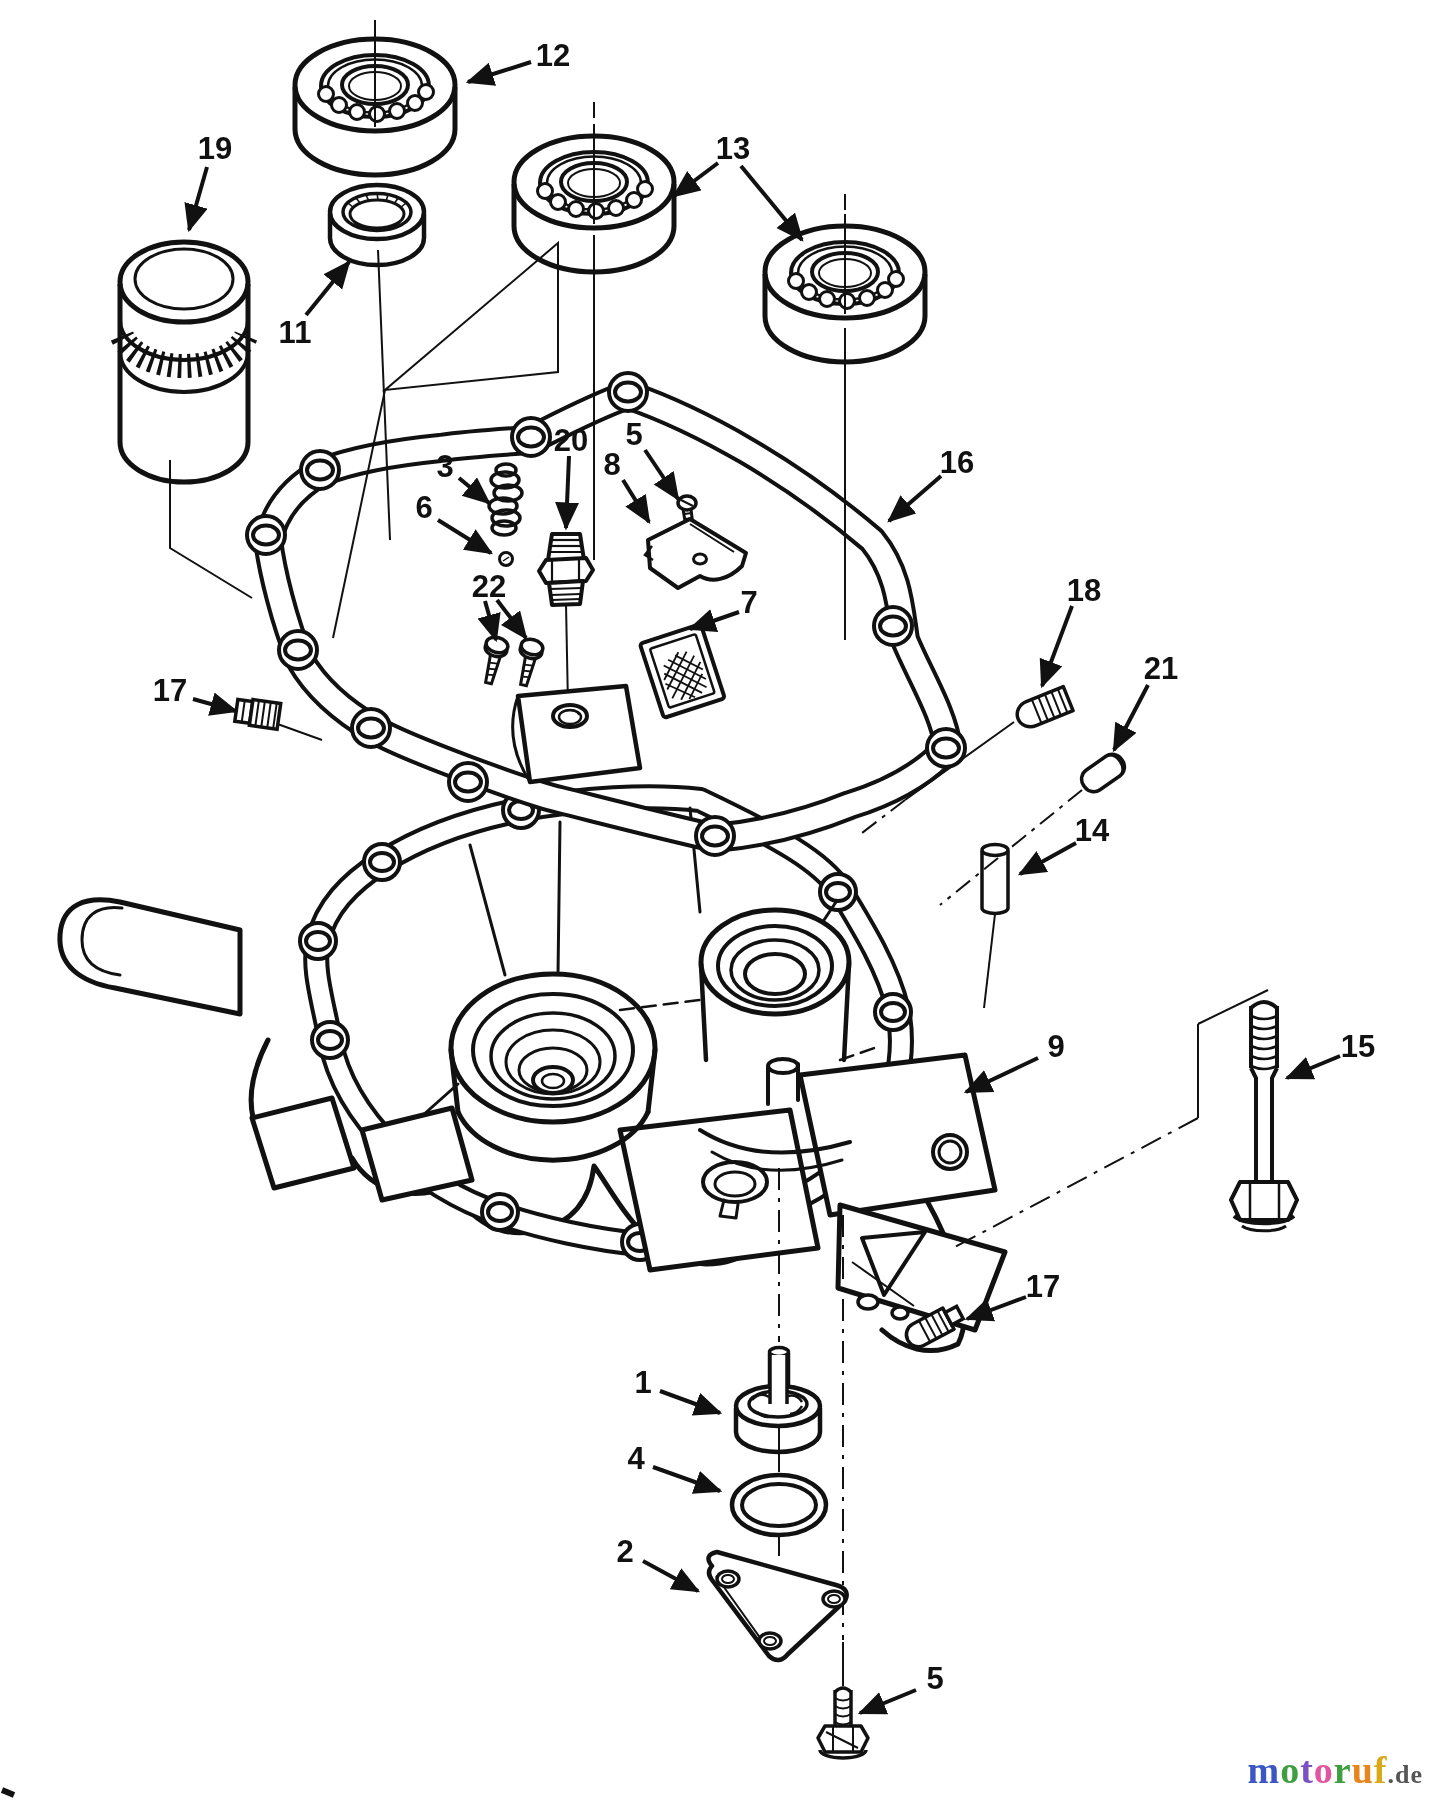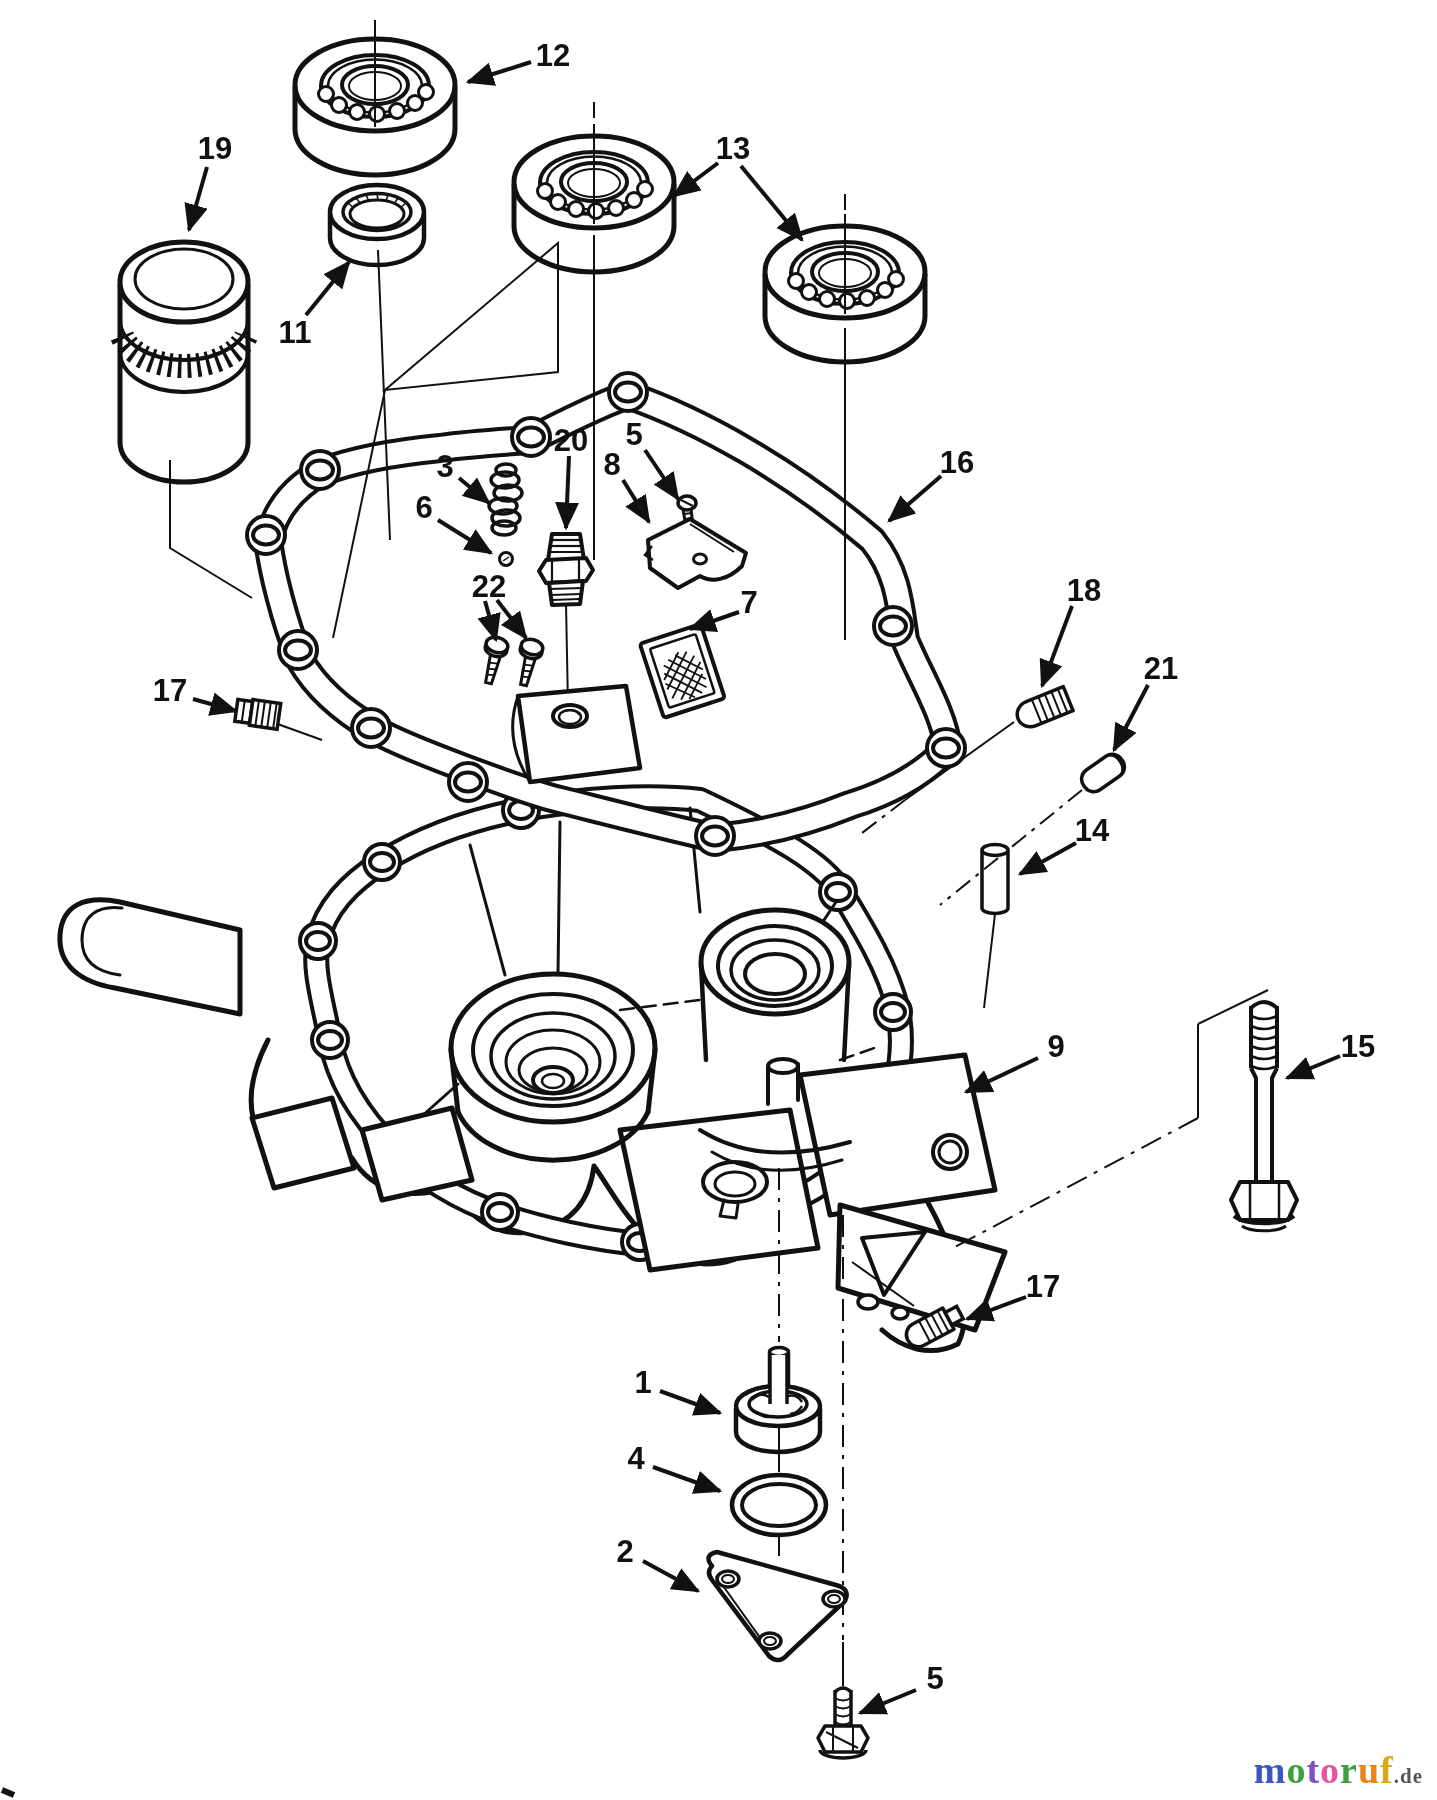--- a/index.html
+++ b/index.html
@@ -3,21 +3,21 @@
 <meta charset="utf-8">
 <style>
   html,body{margin:0;padding:0;background:#fff;}
   #page{position:relative;width:1437px;height:1800px;background:#fff;overflow:hidden;
         font-family:"Liberation Sans",sans-serif;}
   svg{position:absolute;top:0;left:0;}
   .part-label text{font-family:"Liberation Sans",sans-serif;font-weight:bold;font-size:31px;fill:#111;}
   #watermark{position:absolute;right:14px;bottom:8px;
              font-family:"Liberation Serif",serif;font-weight:700;font-size:38px;
              letter-spacing:1px;user-select:none;}
-  #watermark .suffix{font-size:21px;font-weight:700;}
+  #watermark .suffix{font-size:26px;font-weight:700;}
 </style>
 </head>
 <body>
 
 <div id="page">
 <svg width="1437" height="1800" viewBox="0 0 1437 1800">
   <defs>
     <marker id="arr" markerWidth="8" markerHeight="7" refX="6.4" refY="3" orient="auto" markerUnits="strokeWidth">
       <path d="M0,0 L7,3 L0,6 Z" fill="#111"></path>
     </marker>

